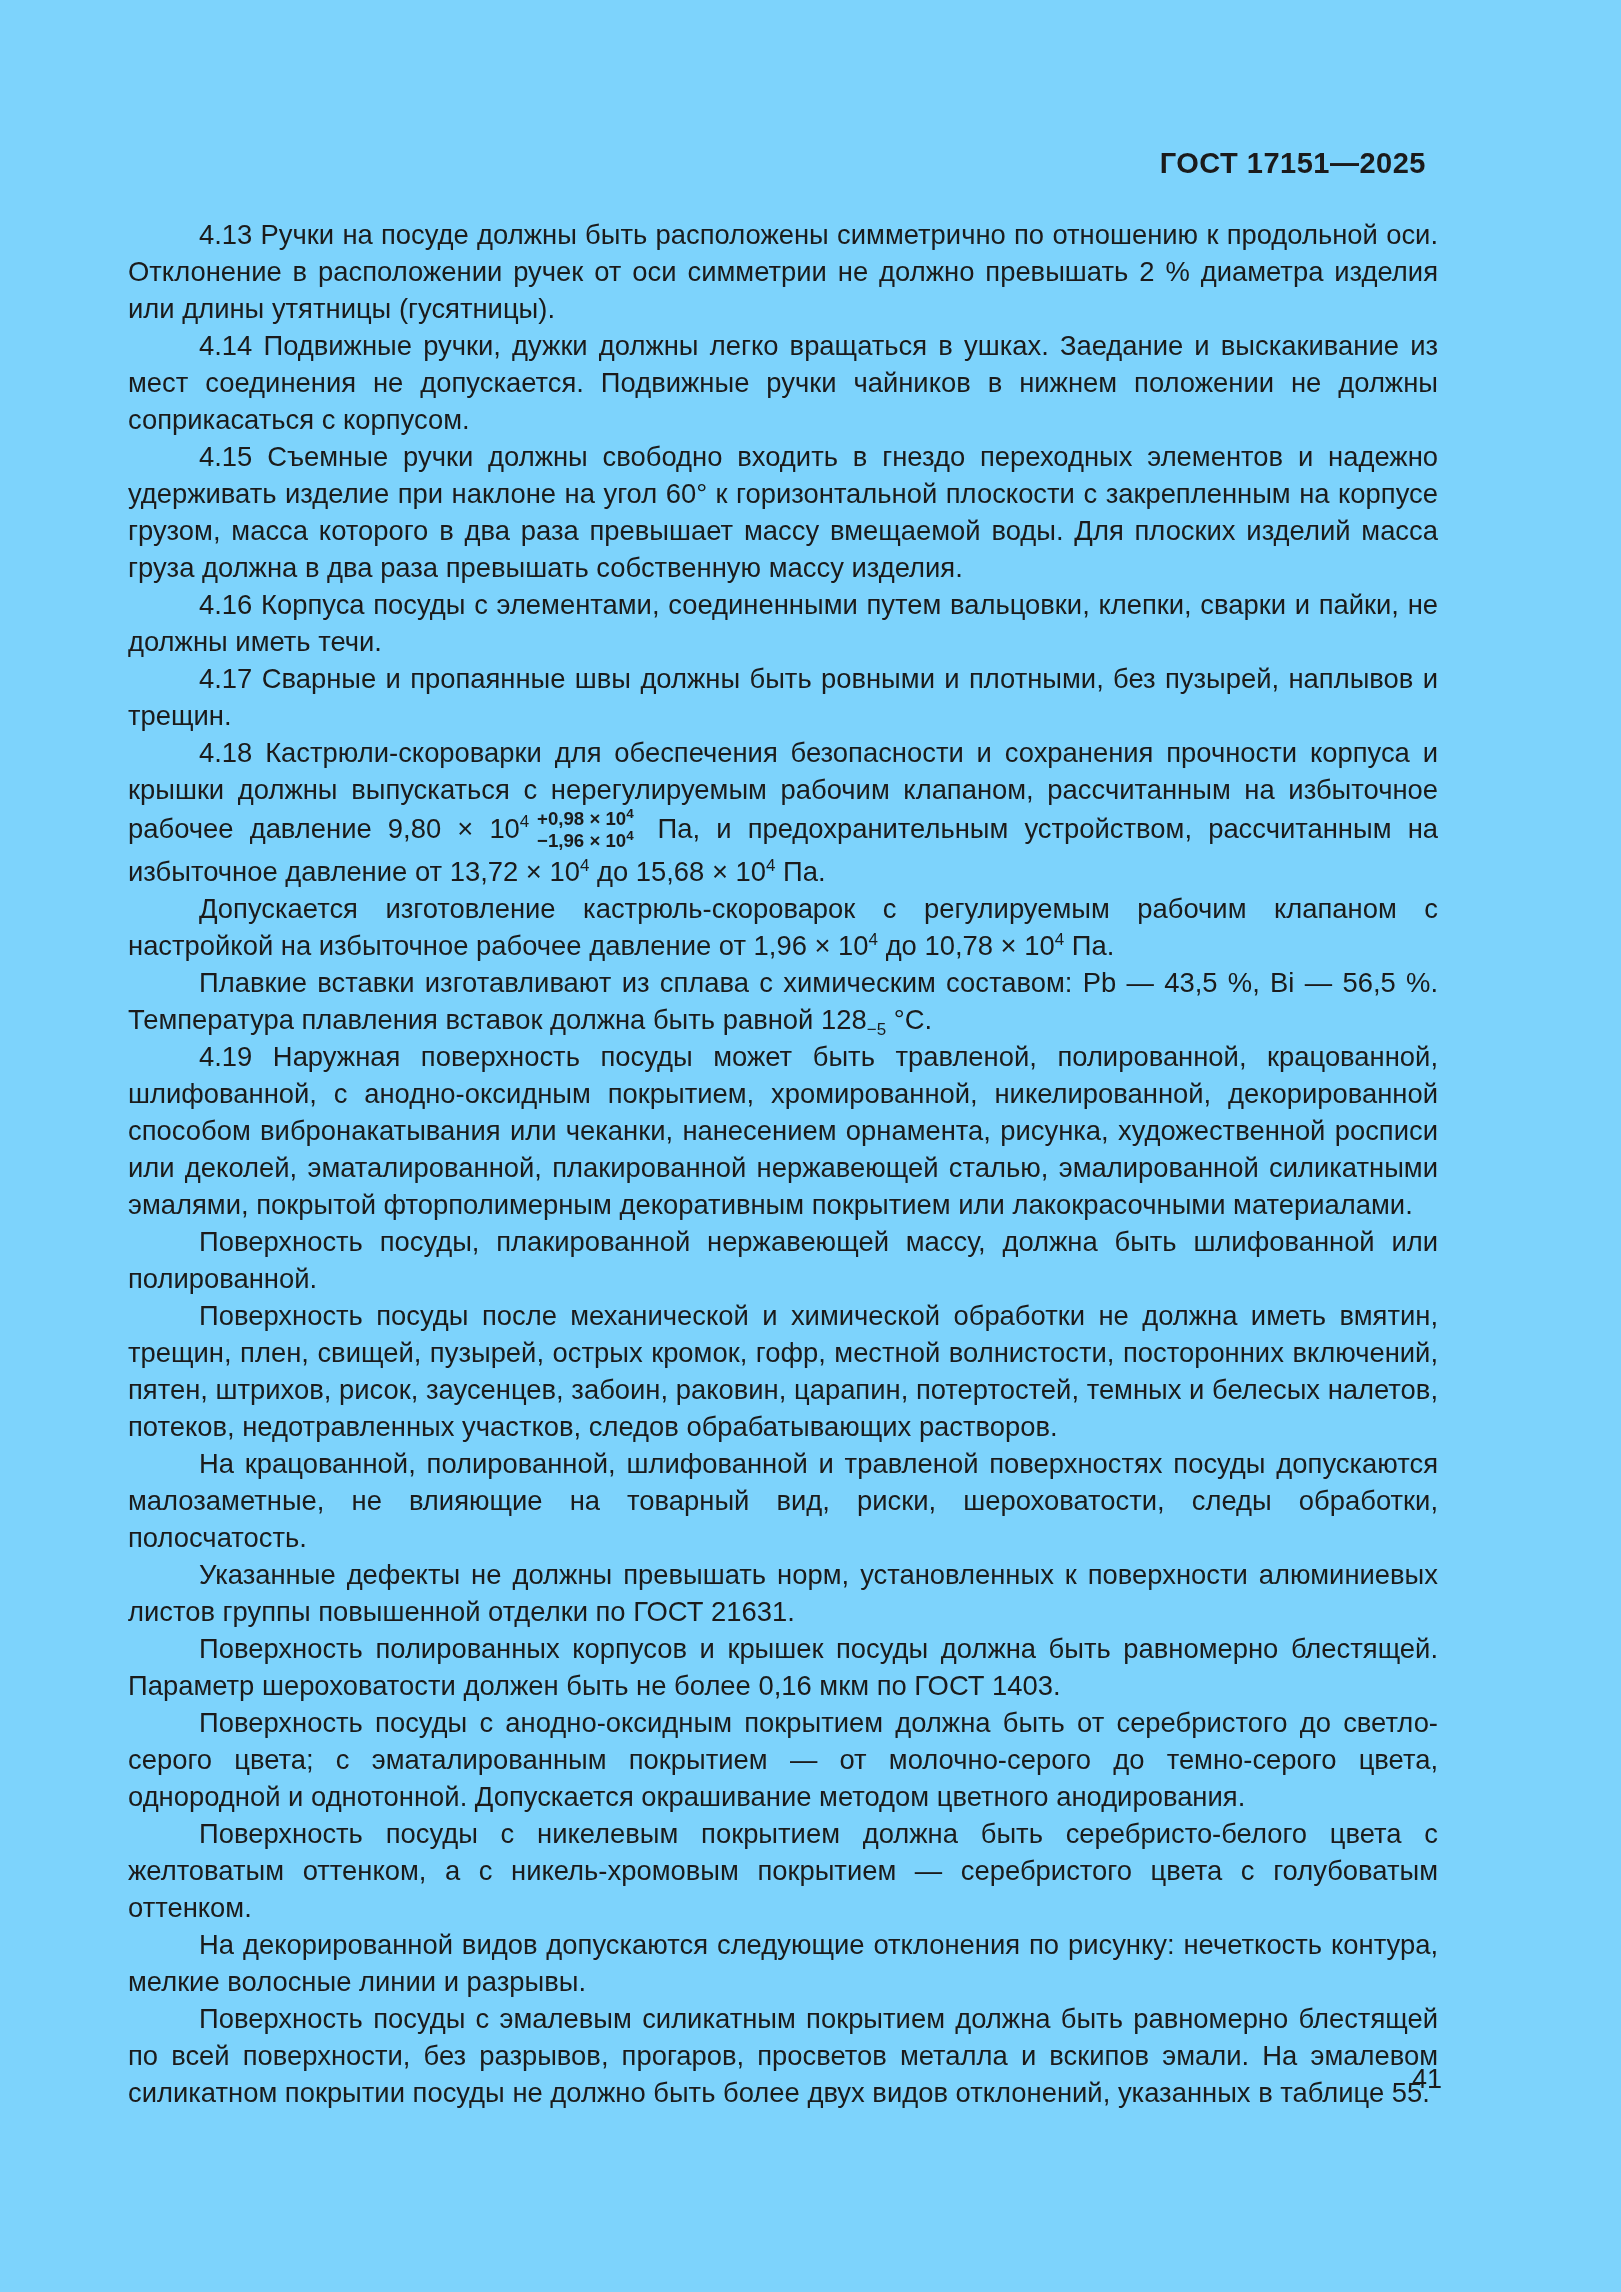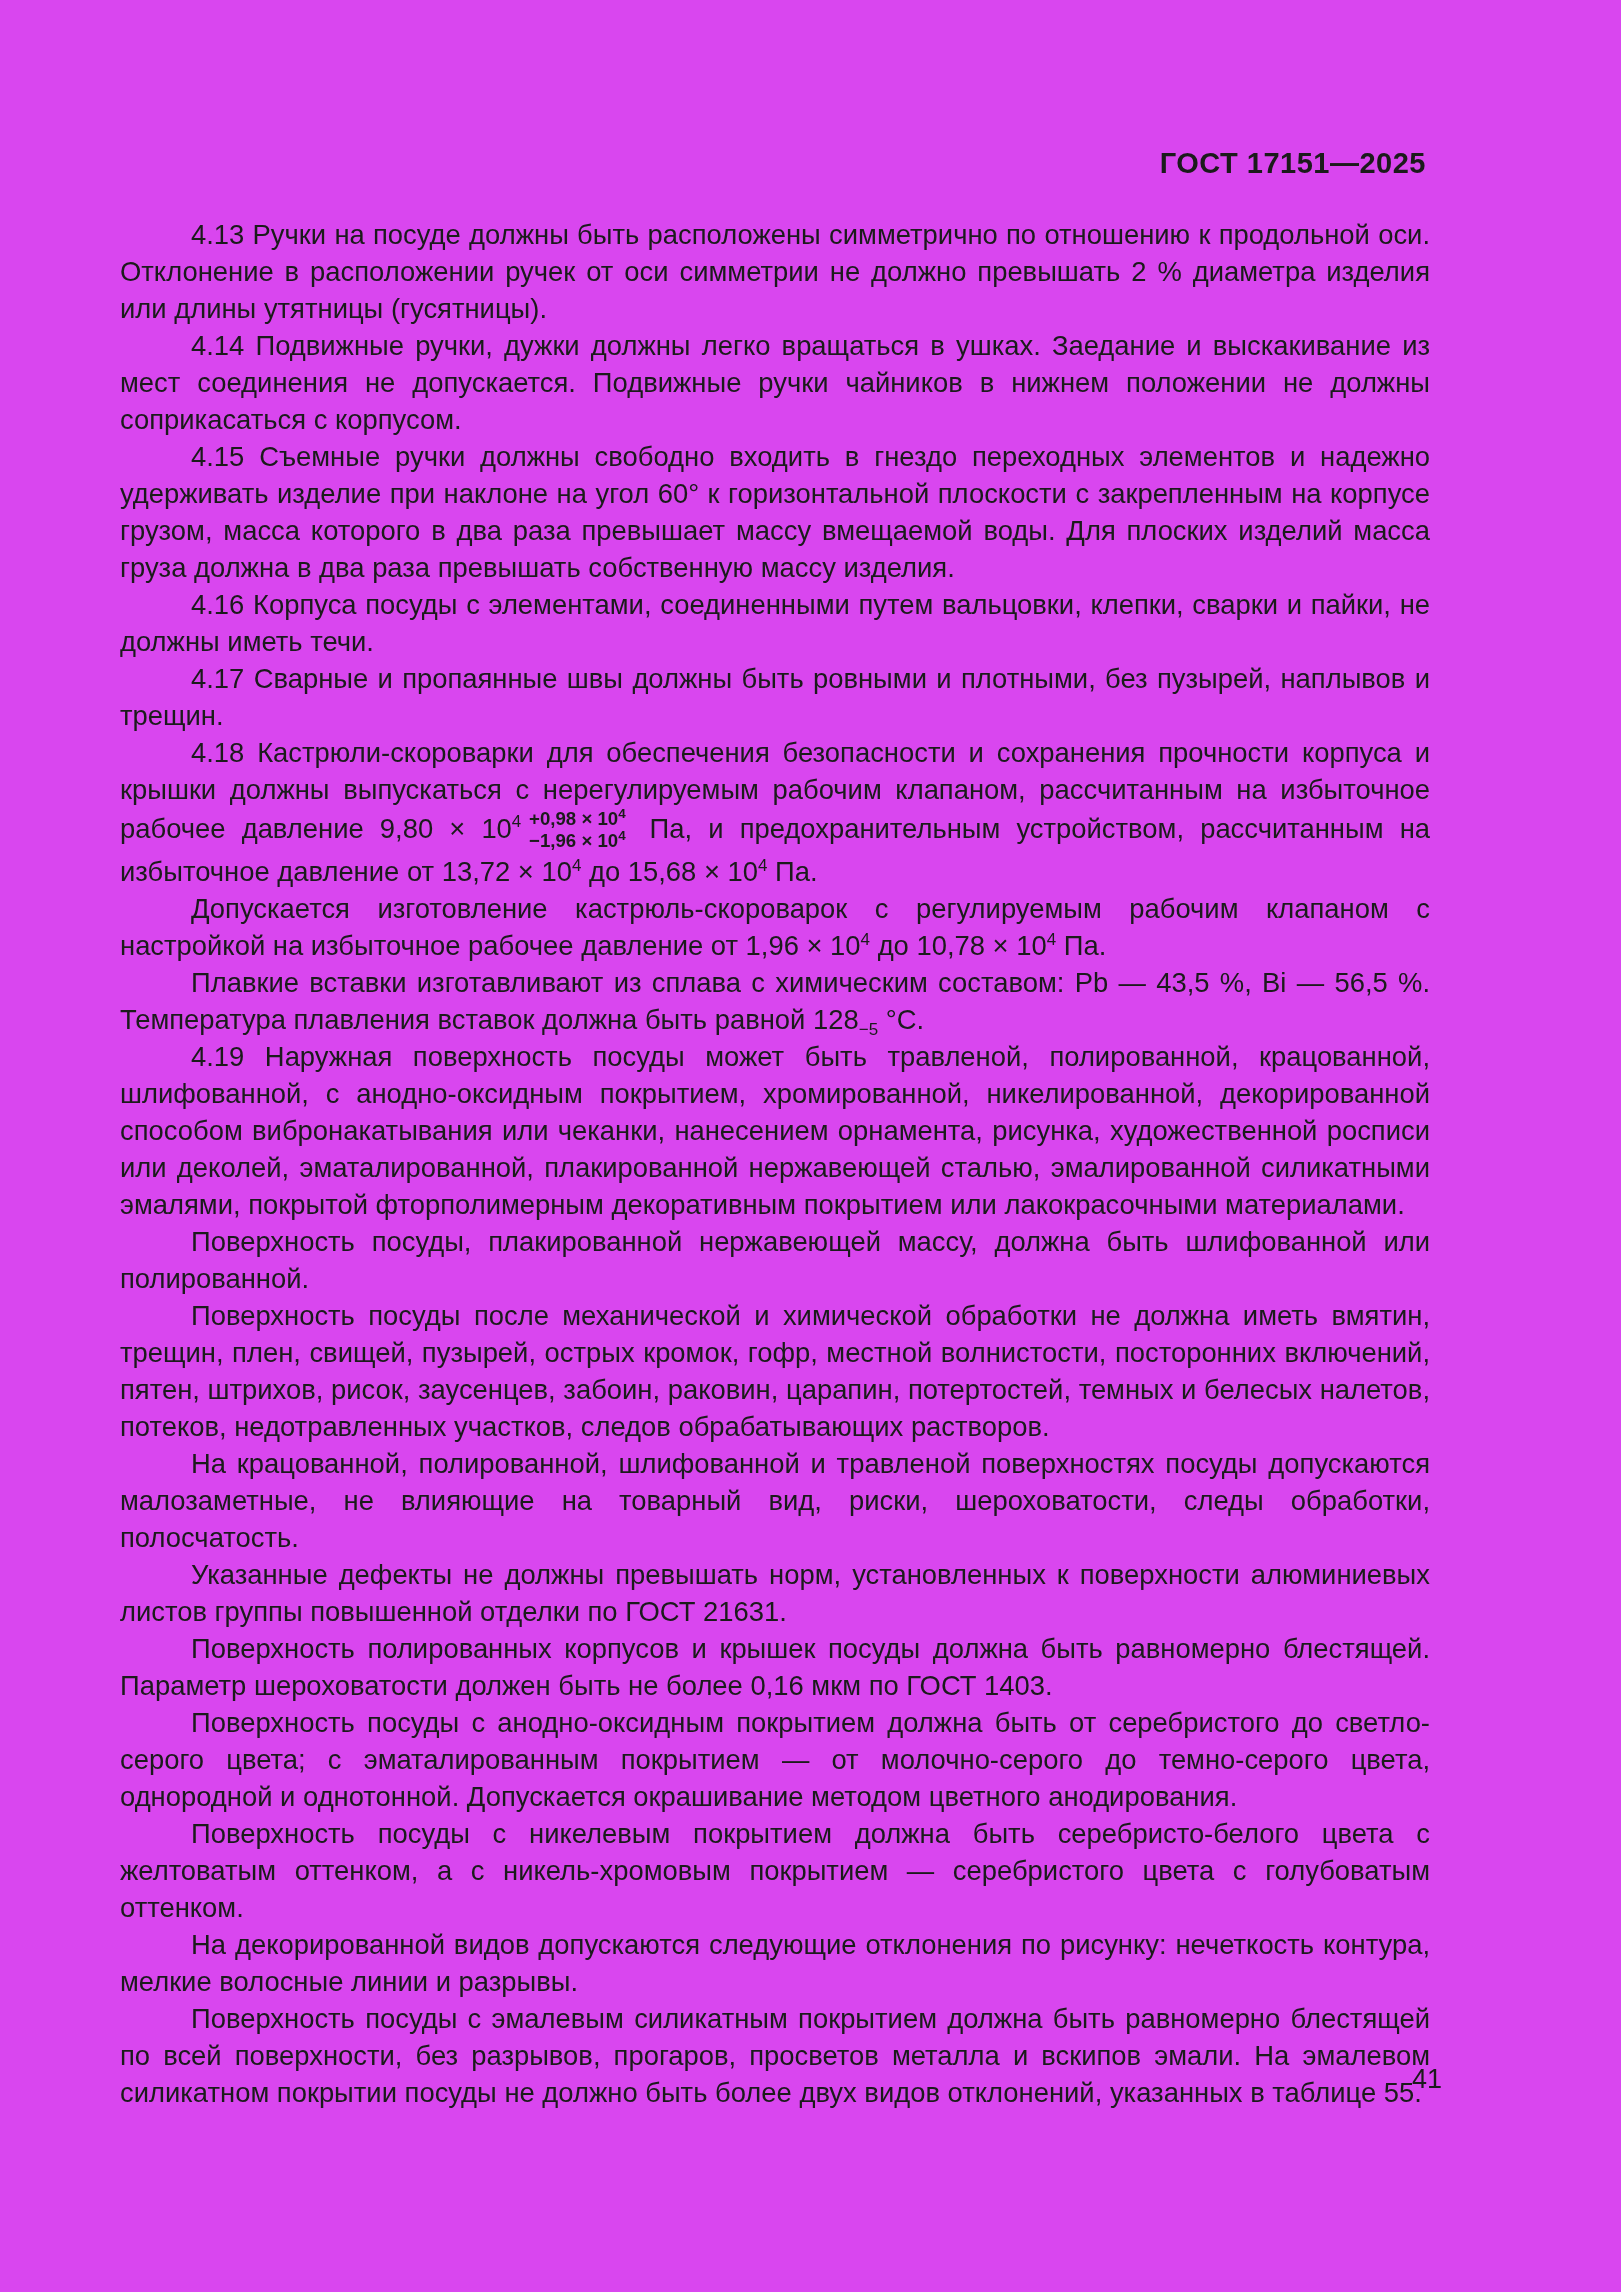--- a/index.html
+++ b/index.html
@@ -4,38 +4,38 @@
 <style>
   html, body {
     margin: 0;
     padding: 0;
     background: #ffffff;
   }
   .page {
     position: relative;
     width: 1621px;
     height: 2293px;
-    background: #d946ef;
+    background: #7dd3fc;
     font-family: "Liberation Sans", "DejaVu Sans", sans-serif;
     color: #1b1b1b;
   }
   .running-header {
     position: absolute;
     top: 147px;
     left: 116px;
     width: 1310px;
     text-align: right;
     font-weight: bold;
     font-size: 29px;
     letter-spacing: 0.5px;
   }
   .body-text {
     position: absolute;
     top: 216px;
-    left: 120px;
+    left: 128px;
     width: 1310px;
     font-size: 27.4px;
     line-height: 37px;
     text-align: justify;
   }
   .para {
     margin: 0;
     padding: 0;
     text-indent: 71px;
   }

